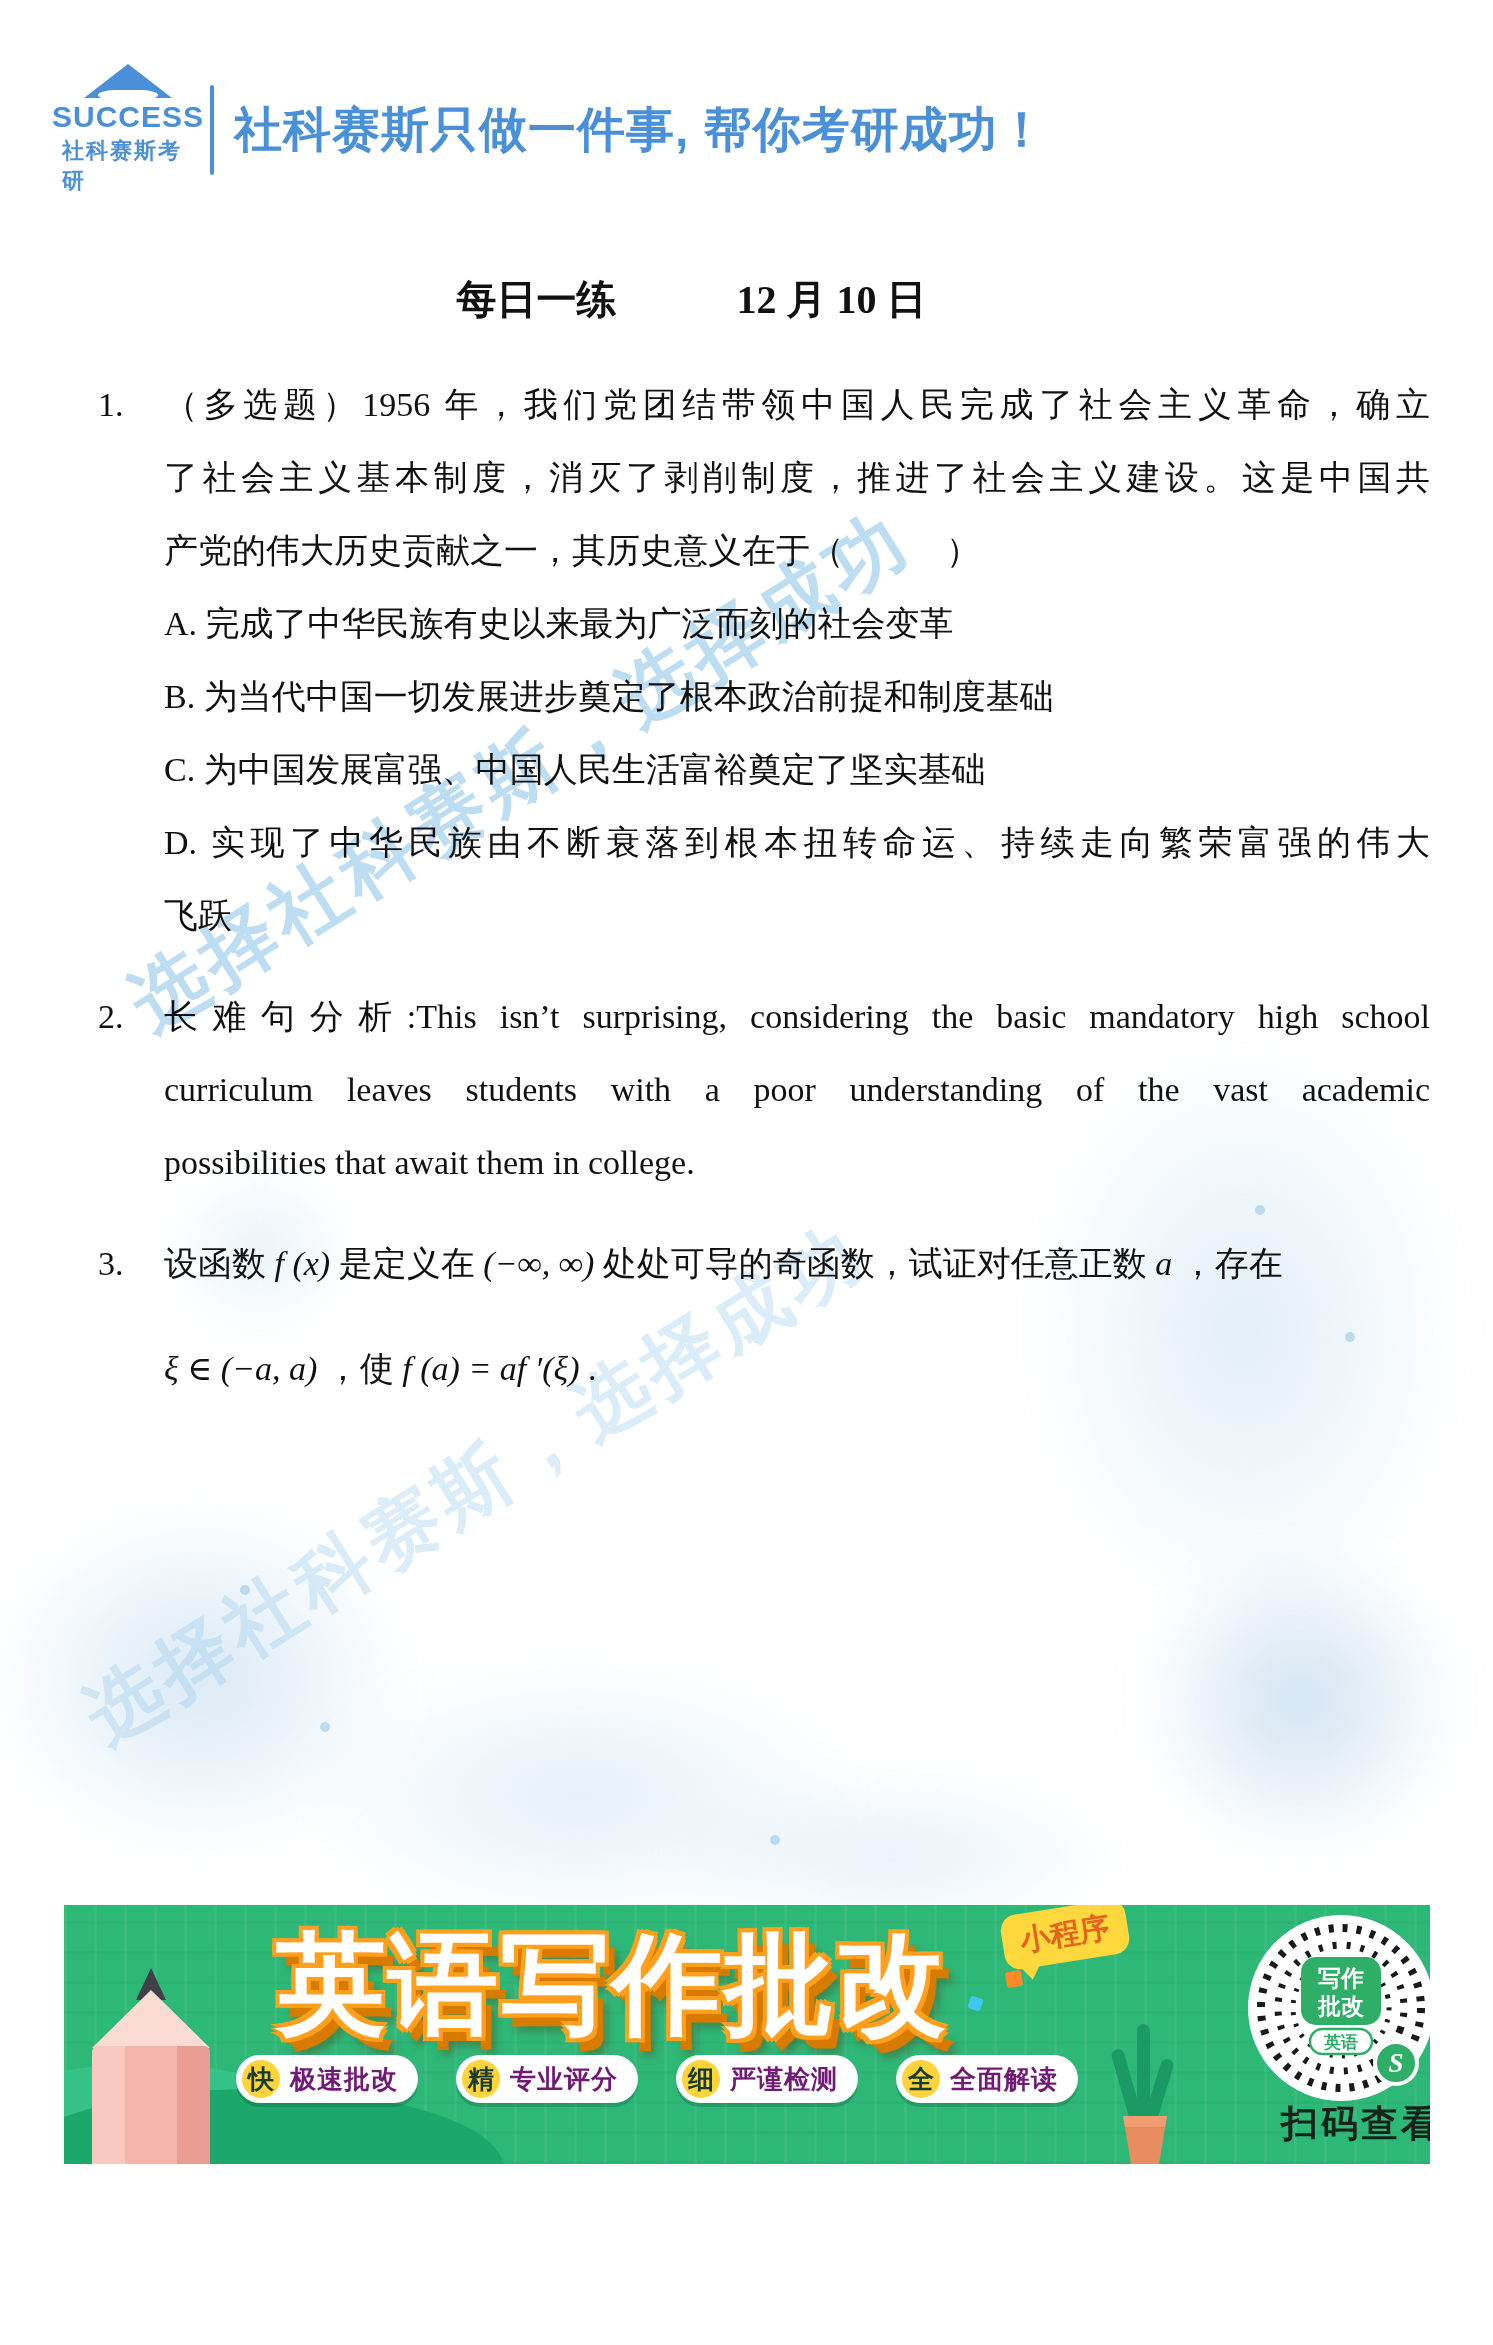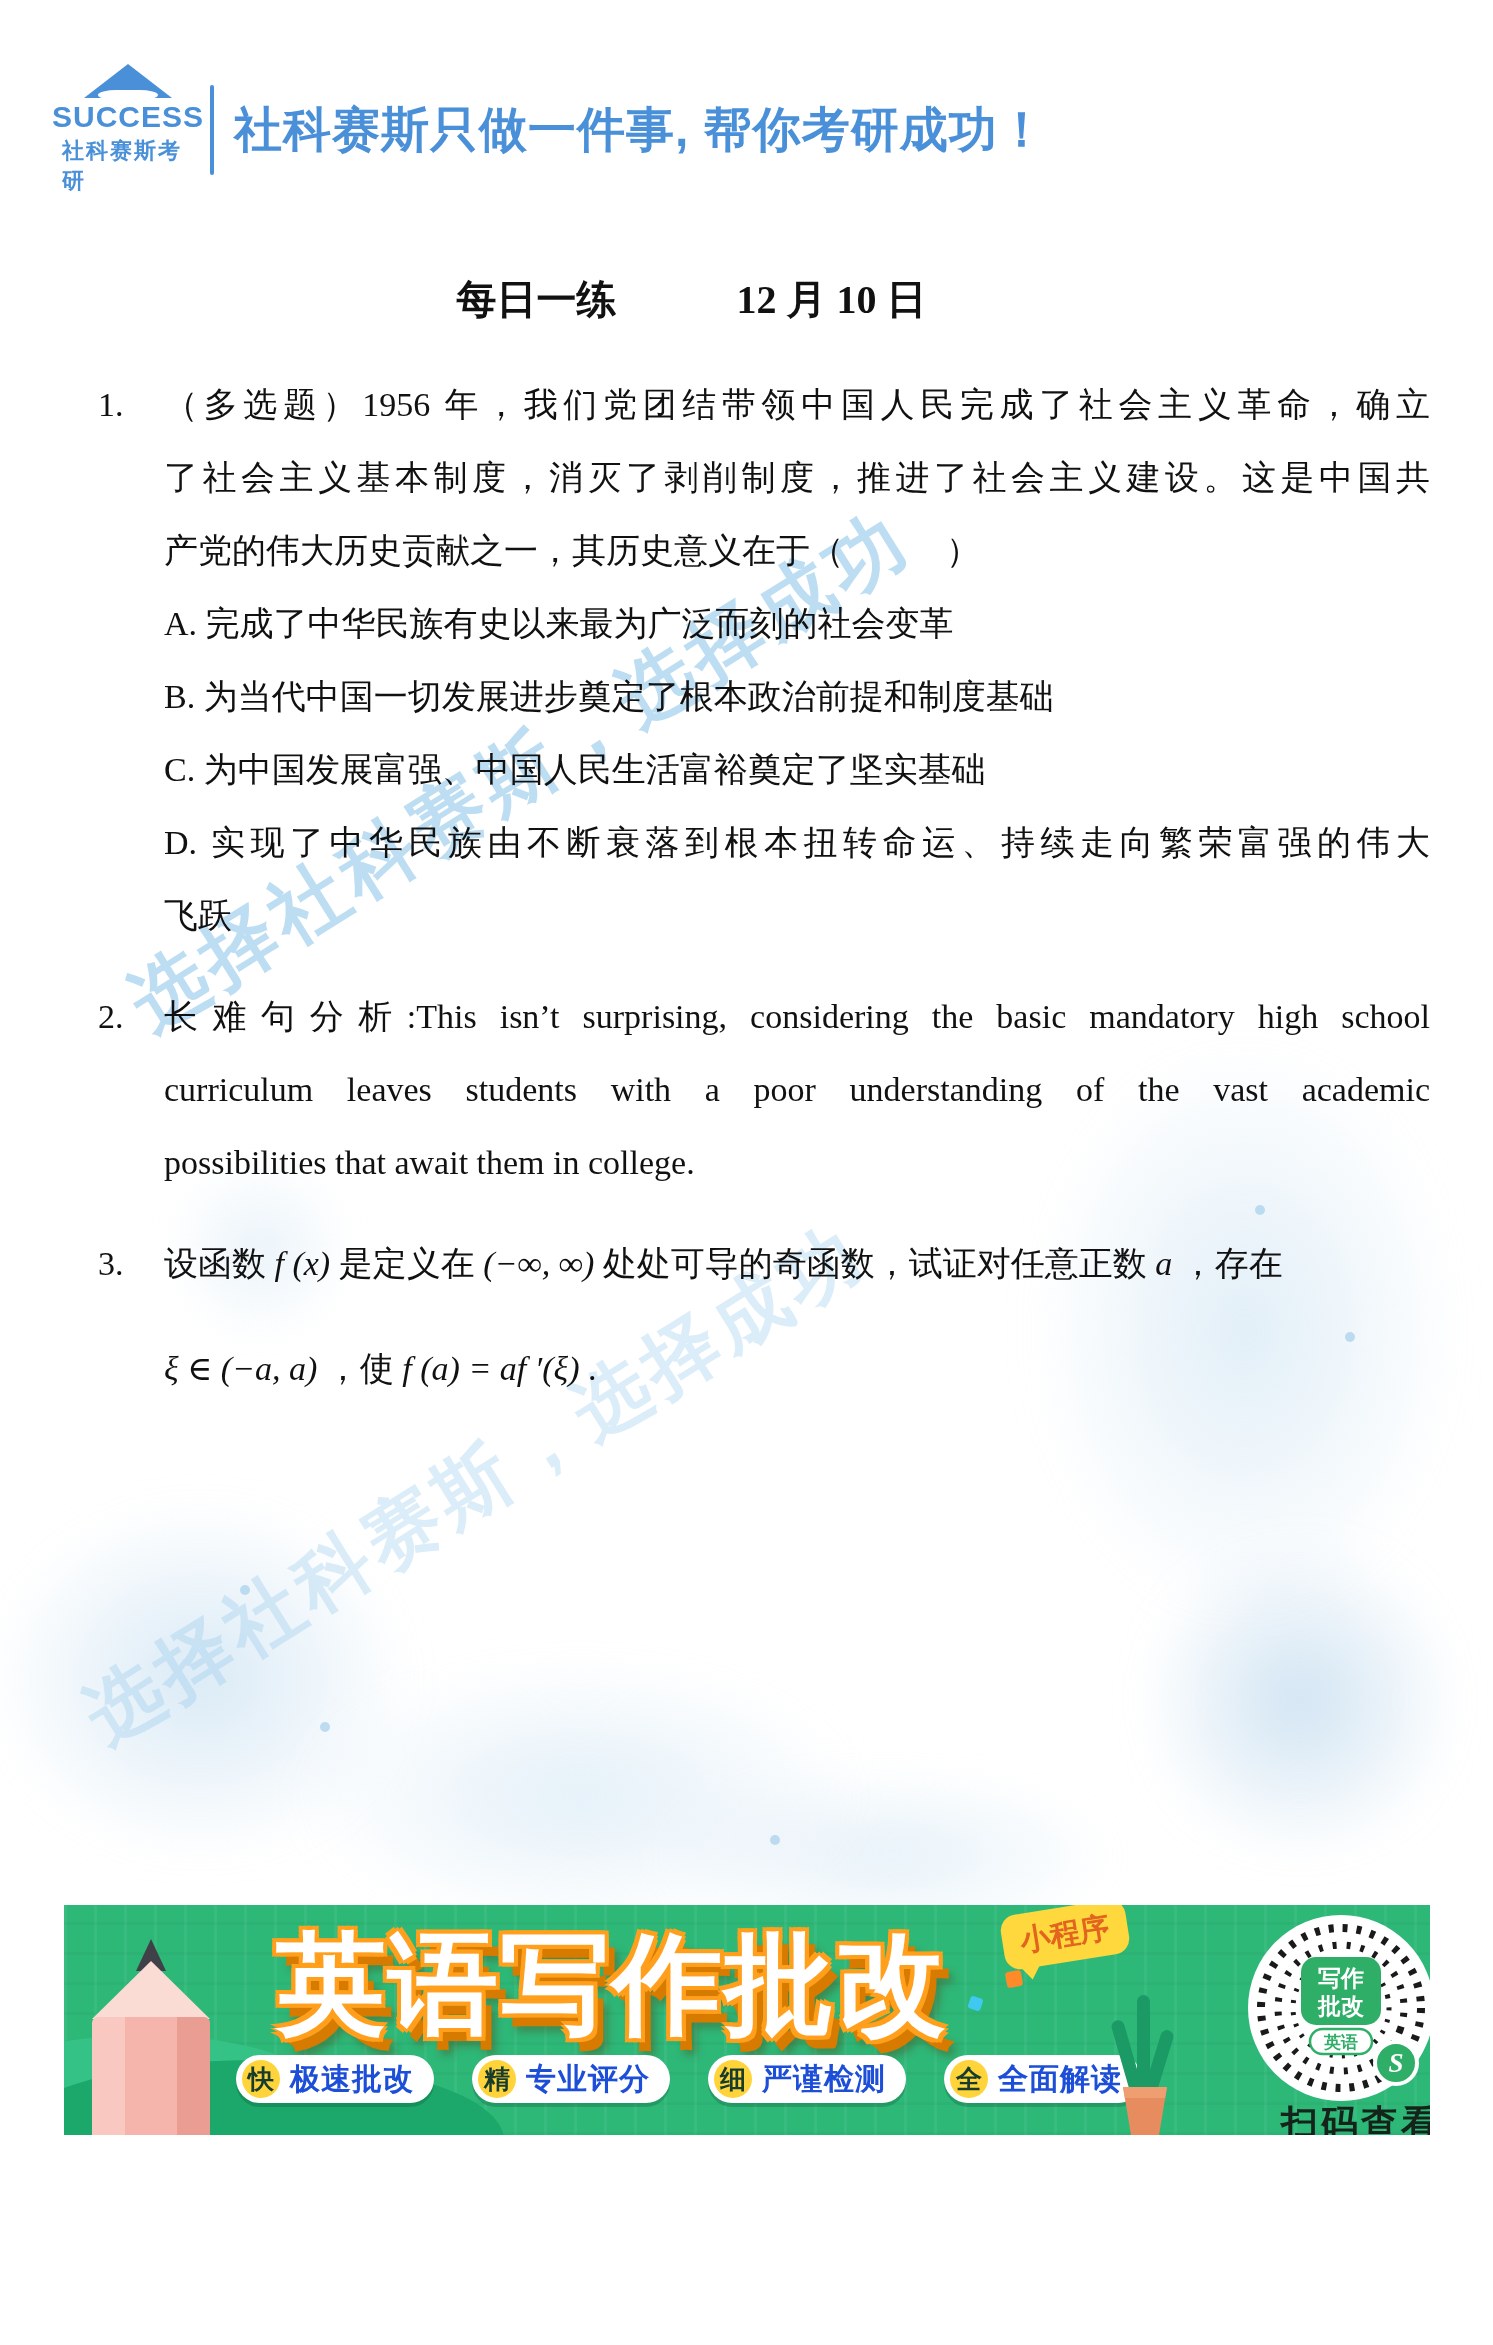--- a/index.html
+++ b/index.html
@@ -45,21 +45,21 @@
   .qtext{flex:1;min-width:0;}
   .ln{text-align:justify;}
   .stretch{text-align:justify;text-align-last:justify;}
   .q2{margin-top:28px;}
   .q3{margin-top:28px;}
   .q3 .l2{margin-top:32px;}
   .seg-m{font-style:italic;}
   .seg-cn{font-style:normal;}
 
   
-  .banner{position:absolute;left:64px;top:1905px;width:1366px;height:230px;z-index:3;overflow:hidden;
+  .banner{position:absolute;left:64px;top:1905px;width:1366px;height:259px;z-index:3;overflow:hidden;
           background:
             repeating-linear-gradient(90deg,rgba(255,255,255,.05) 0 3px,rgba(255,255,255,0) 3px 30px),
             repeating-linear-gradient(0deg,rgba(0,80,45,.05) 0 3px,rgba(0,80,45,0) 3px 30px),
             #2eb878;
           font-family:"Liberation Sans","DejaVu Sans",sans-serif;}
   .mound1{position:absolute;left:-150px;bottom:-110px;width:460px;height:210px;background:#35c287;border-radius:50%;}
   .mound2{position:absolute;left:-60px;bottom:-85px;width:500px;height:160px;background:#1ca86a;border-radius:50%;}
 
   .pencil{position:absolute;left:28px;bottom:0;width:118px;height:196px;}
   .pencil .tip{position:absolute;top:0;left:50%;transform:translateX(-50%);width:0;height:0;
@@ -82,21 +82,21 @@
   .tag{position:absolute;left:938px;top:2px;background:#ffd83d;border-radius:16px;padding:7px 18px;
        font-size:30px;font-weight:800;color:#e2641f;transform:rotate(-9deg);}
   .tag::after{content:"";position:absolute;left:14px;bottom:-12px;width:0;height:0;
               border-left:10px solid transparent;border-right:10px solid transparent;border-top:14px solid #ffd83d;}
 
   .pills{position:absolute;left:172px;top:150px;display:flex;gap:38px;}
   .pill{height:48px;background:#fff;border-radius:26px;display:flex;align-items:center;gap:10px;
         padding:0 20px 0 6px;box-shadow:0 4px 0 rgba(0,60,35,.22);}
   .pbadge{width:38px;height:38px;border-radius:50%;background:#ffd43b;color:#173c2c;font-weight:900;
           font-size:26px;display:flex;align-items:center;justify-content:center;}
-  .plabel{font-size:30px;font-weight:800;color:#1d4ed8;letter-spacing:1px;text-align:center;}
+  .plabel{font-size:26px;font-weight:800;color:#701a75;letter-spacing:1px;text-align:center;}
 
   .plant{position:absolute;left:1040px;bottom:0;width:84px;height:125px;}
   .leaf{position:absolute;background:#1c9a66;border-radius:12px;width:13px;}
   .leaf1{left:16px;bottom:42px;height:74px;transform:rotate(-16deg);}
   .leaf2{left:33px;bottom:44px;height:96px;}
   .leaf3{left:49px;bottom:42px;height:64px;transform:rotate(17deg);}
   .pot{position:absolute;left:16px;bottom:0;width:50px;height:48px;background:#e78c5e;
        clip-path:polygon(6% 0,94% 0,78% 100%,22% 100%);}
   .pot::before{content:"";position:absolute;left:-3px;top:0;width:56px;height:11px;background:#ef9e72;}
 

